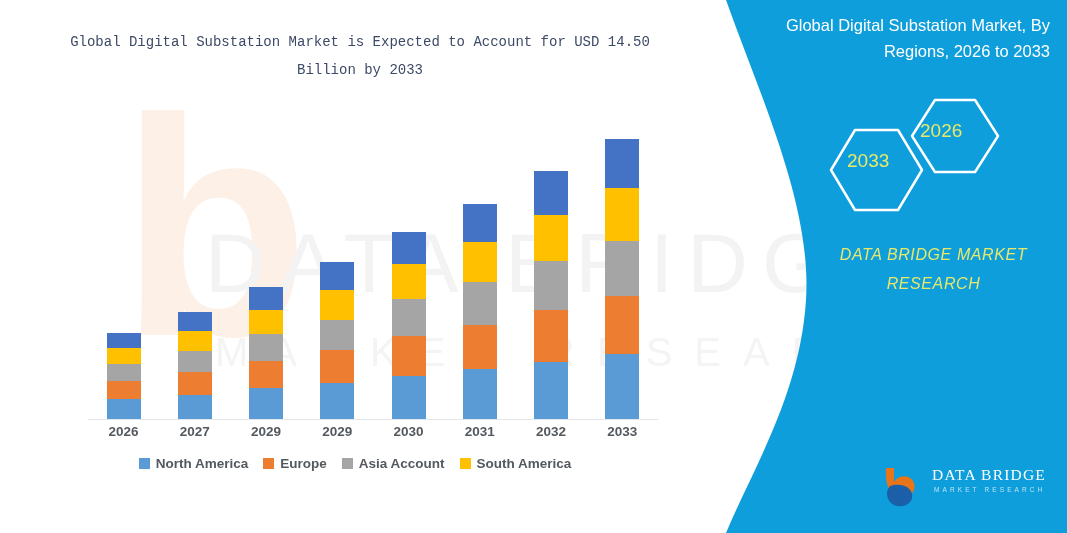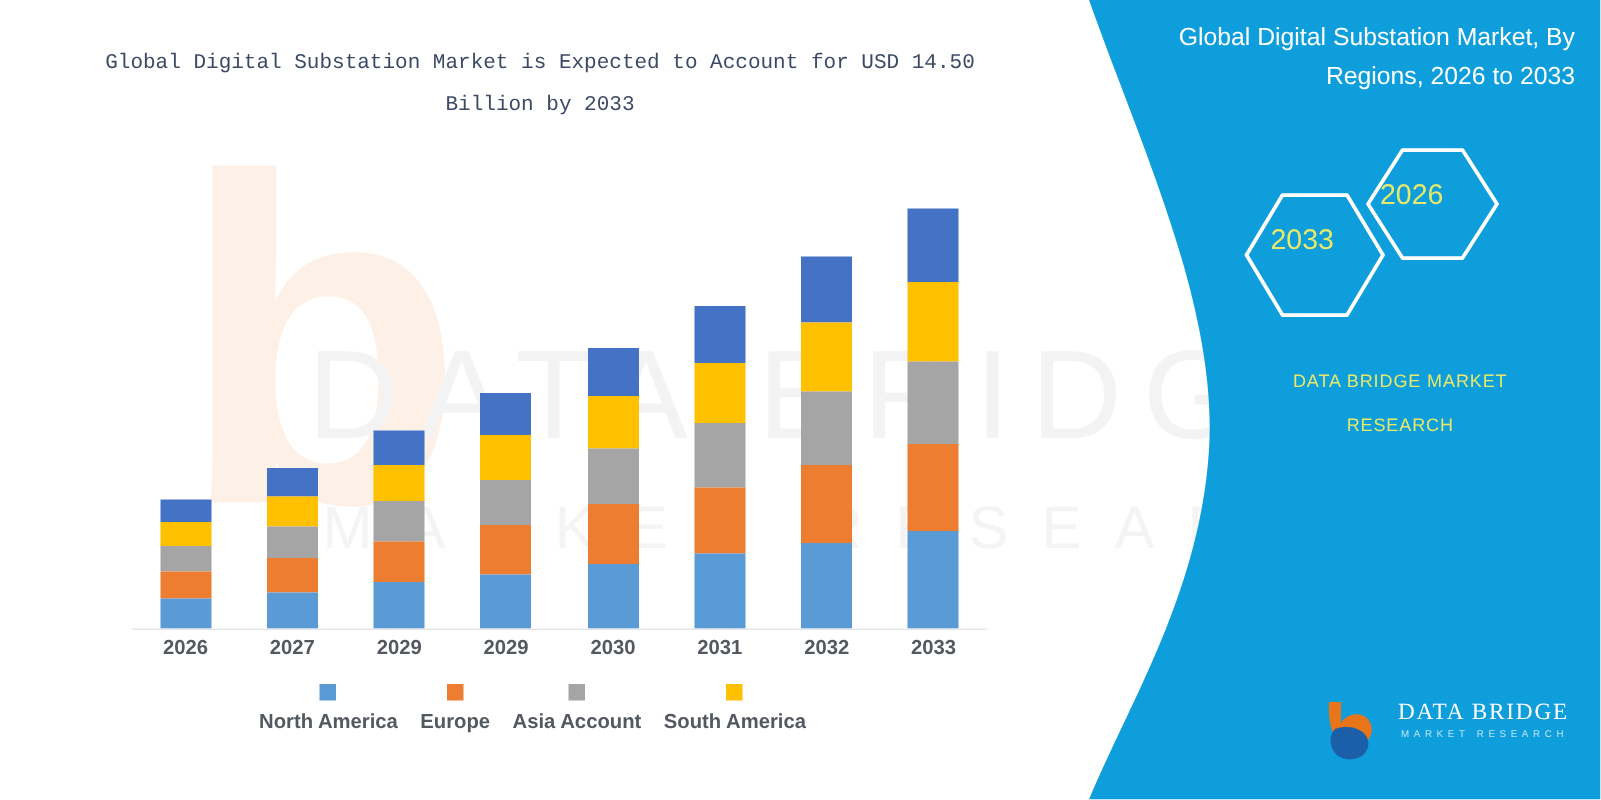--- a/index.html
+++ b/index.html
@@ -79,21 +79,21 @@
     position: absolute; width: 60px; text-align: center;
     font-family: "Liberation Sans", sans-serif;
     font-size: 13.5px; font-weight: 700; color: #54595f;
   }
 
   #legend {
     position: absolute; left: 0; top: 456px; width: 710px;
     display: flex; justify-content: center; align-items: center;
     gap: 15px;
   }
-  .leg-item { display: flex; align-items: center; gap: 6px; flex-direction: column; }
+  .leg-item { display: flex; align-items: center; gap: 6px; }
   .leg-sw { width: 11px; height: 11px; display: block; }
   .leg-txt {
     font-family: "Liberation Sans", sans-serif;
     font-size: 13.5px; font-weight: 700; color: #54595f;
     white-space: nowrap;
   }
 
   #footer { position: absolute; left: 0; top: 508px; width: 710px; height: 18px; }
   .foot-txt {
     position: absolute;
@@ -116,22 +116,23 @@
     font-family: "Liberation Sans", sans-serif;
     font-size: 19px; color: #e8e86a;
   }
   #hex-2033-label { left: 27px; top: 58px; }
   #hex-2026-label { left: 100px; top: 28px; }
 
   #brand {
     position: absolute; left: 800px; top: 240px; width: 267px;
     text-align: center;
     font-family: "Liberation Sans", sans-serif;
-    font-size: 12px; line-height: 29px; letter-spacing: 0.6px;
+    font-size: 16px; line-height: 29px; letter-spacing: 0.6px;
     color: #e8e86a;
+    font-style: italic;
   }
 
   #logo { position: absolute; left: 880px; top: 462px; width: 180px; height: 52px; }
   #logo-text {
     position: absolute; left: 52px; top: 4px;
     font-family: "Liberation Serif", serif;
     font-size: 15.5px; letter-spacing: 1.2px; color: #ffffff;
     white-space: nowrap;
   }
   #logo-sub {

